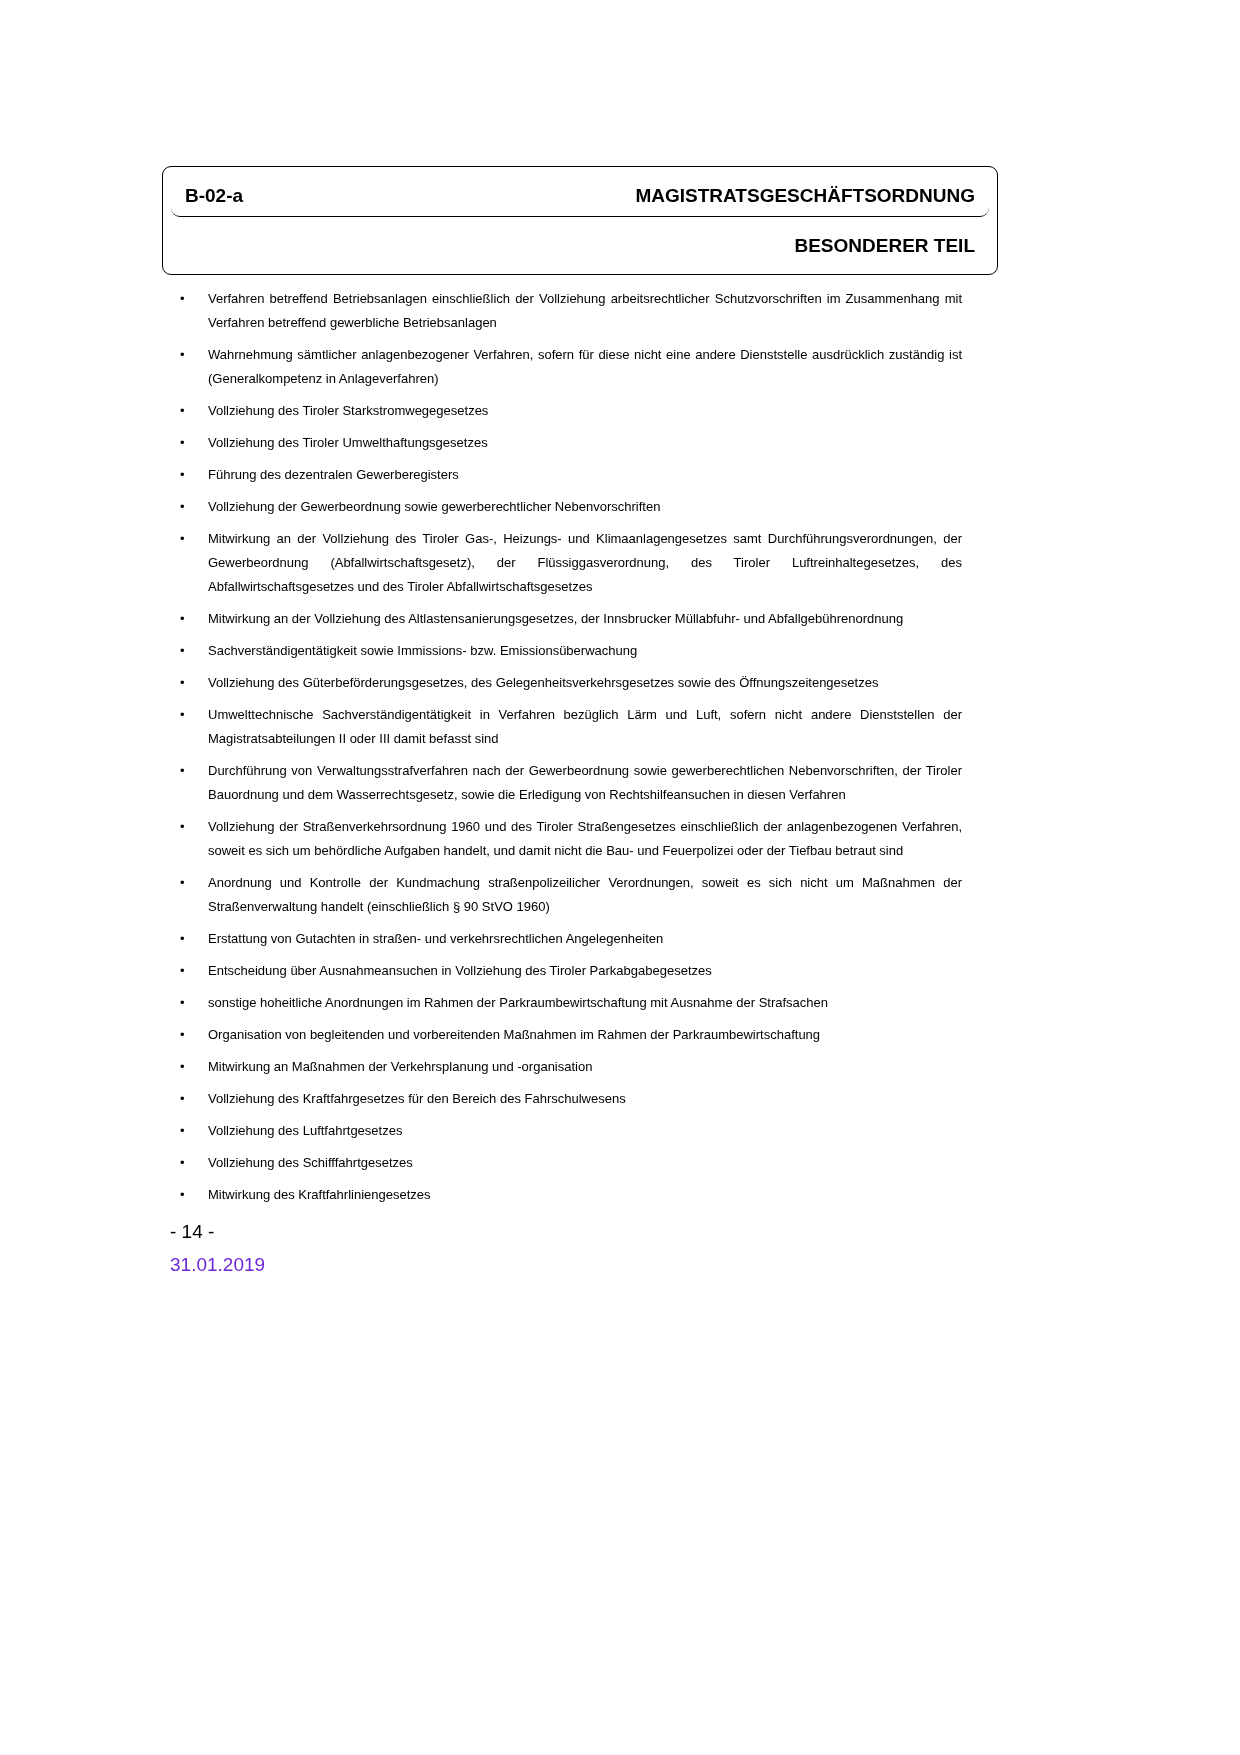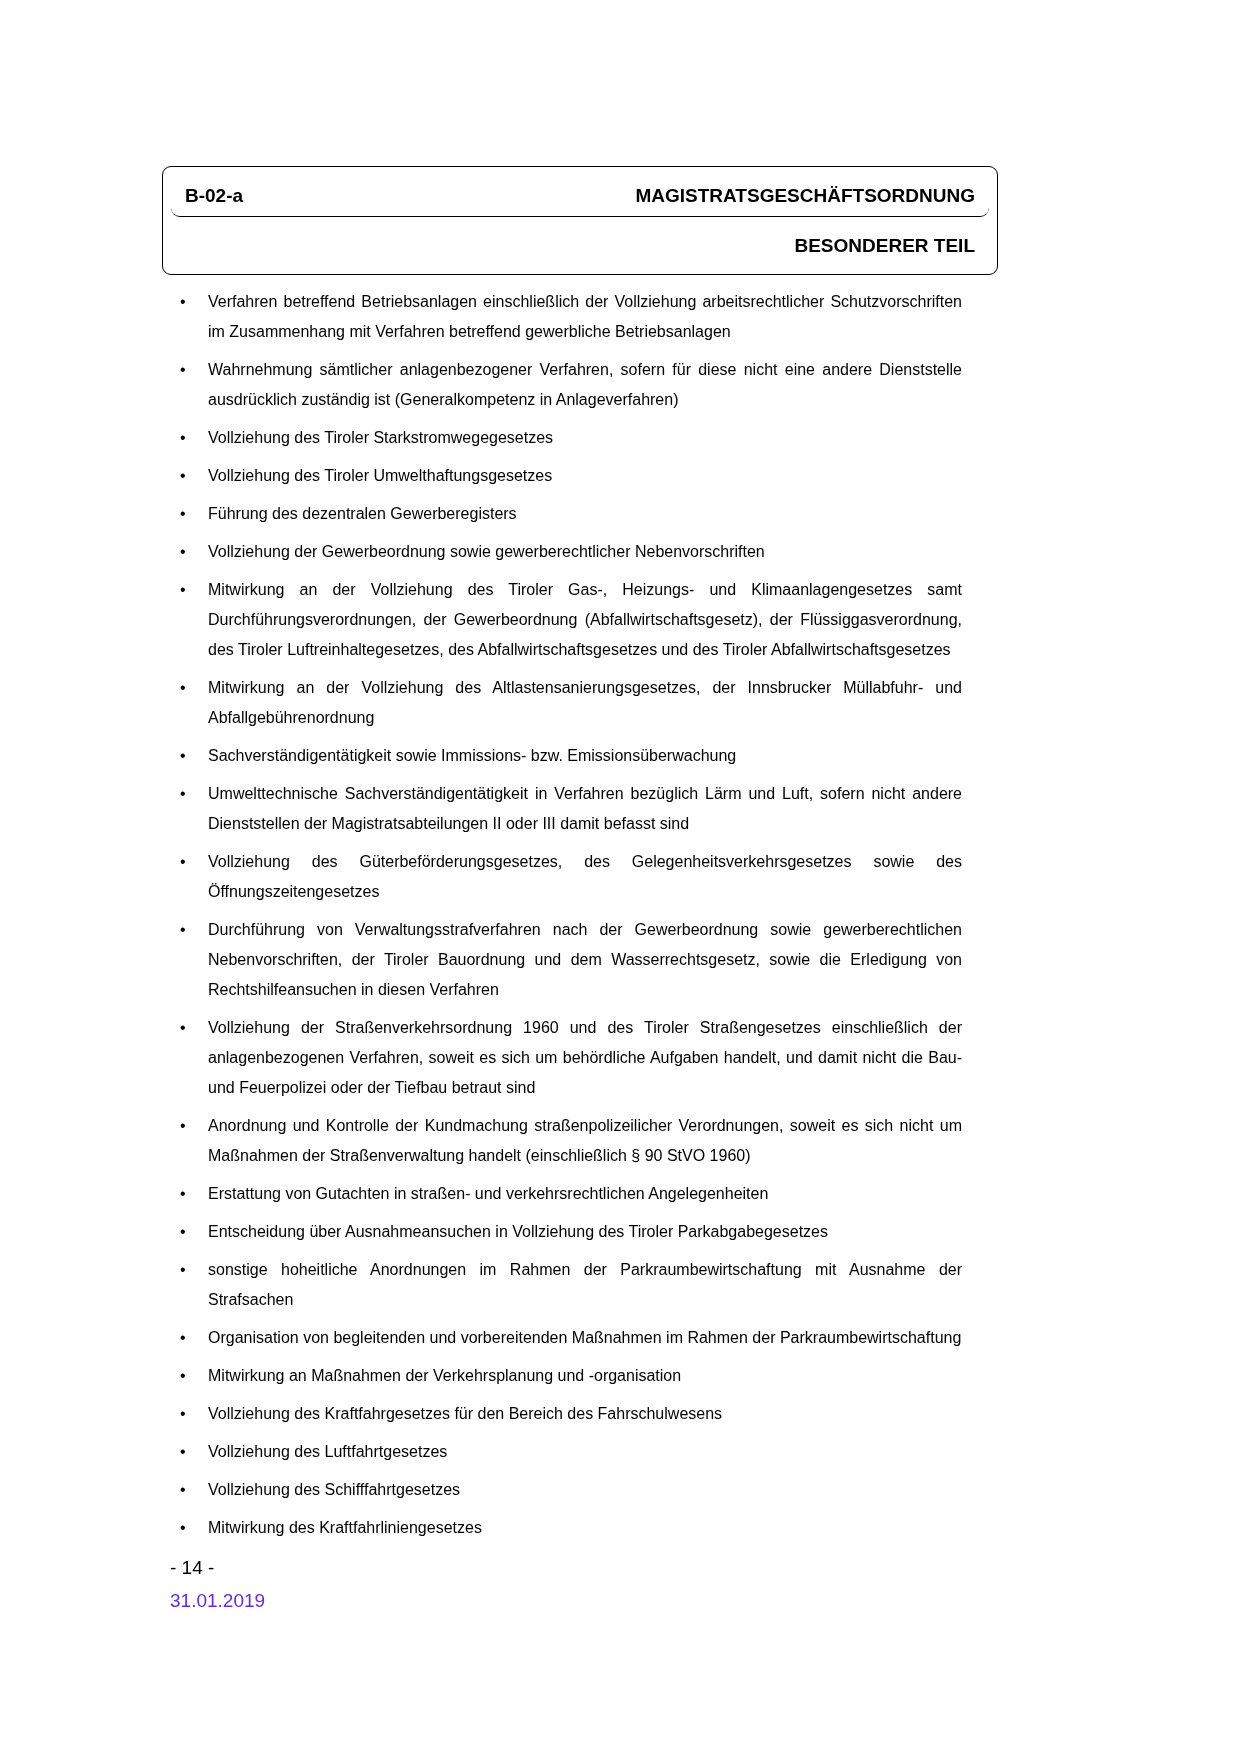--- a/index.html
+++ b/index.html
@@ -35,22 +35,22 @@
   .header-title { text-align: left; white-space: nowrap; }
   
   .bullet-list {
     list-style: none;
     margin-top: 12px;
     padding-right: 28px;
   }
   .bullet-list li {
     position: relative;
     padding-left: 38px;
-    font-size: 16px;
-    line-height: 30px;
+    font-size: 13px;
+    line-height: 24px;
     text-align: justify;
     text-justify: inter-word;
     margin-bottom: 1px;
   }
   .bullet-list li::before {
     content: "\2022";
     position: absolute;
     left: 10px;
     top: 0;
   }
@@ -81,22 +81,22 @@
   <ul class="bullet-list">
       <li>Verfahren betreffend Betriebsanlagen einschließlich der Vollziehung arbeitsrechtlicher Schutzvorschriften im Zusammenhang mit Verfahren betreffend gewerbliche Betriebsanlagen</li>
       <li>Wahrnehmung sämtlicher anlagenbezogener Verfahren, sofern für diese nicht eine andere Dienststelle ausdrücklich zuständig ist (Generalkompetenz in Anlageverfahren)</li>
       <li>Vollziehung des Tiroler Starkstromwegegesetzes</li>
       <li>Vollziehung des Tiroler Umwelthaftungsgesetzes</li>
       <li>Führung des dezentralen Gewerberegisters</li>
       <li>Vollziehung der Gewerbeordnung sowie gewerberechtlicher Nebenvorschriften</li>
       <li>Mitwirkung an der Vollziehung des Tiroler Gas-, Heizungs- und Klimaanlagengesetzes samt Durchführungsverordnungen, der Gewerbeordnung (Abfallwirtschaftsgesetz), der Flüssiggasverordnung, des Tiroler Luftreinhaltegesetzes, des Abfallwirtschaftsgesetzes und des Tiroler Abfallwirtschaftsgesetzes</li>
       <li>Mitwirkung an der Vollziehung des Altlastensanierungsgesetzes, der Innsbrucker Müllabfuhr- und Abfallgebührenordnung</li>
       <li>Sachverständigentätigkeit sowie Immissions- bzw. Emissionsüberwachung</li>
+      <li>Vollziehung des Güterbeförderungsgesetzes, des Gelegenheitsverkehrsgesetzes sowie des Öffnungszeitengesetzes</li>
       <li>Umwelttechnische Sachverständigentätigkeit in Verfahren bezüglich Lärm und Luft, sofern nicht andere Dienststellen der Magistratsabteilungen II oder III damit befasst sind</li>
-      <li>Vollziehung des Güterbeförderungsgesetzes, des Gelegenheitsverkehrsgesetzes sowie des Öffnungszeitengesetzes</li>
       <li>Durchführung von Verwaltungsstrafverfahren nach der Gewerbeordnung sowie gewerberechtlichen Nebenvorschriften, der Tiroler Bauordnung und dem Wasserrechtsgesetz, sowie die Erledigung von Rechtshilfeansuchen in diesen Verfahren</li>
       <li>Vollziehung der Straßenverkehrsordnung 1960 und des Tiroler Straßengesetzes einschließlich der anlagenbezogenen Verfahren, soweit es sich um behördliche Aufgaben handelt, und damit nicht die Bau- und Feuerpolizei oder der Tiefbau betraut sind</li>
       <li>Anordnung und Kontrolle der Kundmachung straßenpolizeilicher Verordnungen, soweit es sich nicht um Maßnahmen der Straßenverwaltung handelt (einschließlich § 90 StVO 1960)</li>
       <li>Erstattung von Gutachten in straßen- und verkehrsrechtlichen Angelegenheiten</li>
       <li>Entscheidung über Ausnahmeansuchen in Vollziehung des Tiroler Parkabgabegesetzes</li>
       <li>sonstige hoheitliche Anordnungen im Rahmen der Parkraumbewirtschaftung mit Ausnahme der Strafsachen</li>
       <li>Organisation von begleitenden und vorbereitenden Maßnahmen im Rahmen der Parkraumbewirtschaftung</li>
       <li>Mitwirkung an Maßnahmen der Verkehrsplanung und -organisation</li>
       <li>Vollziehung des Kraftfahrgesetzes für den Bereich des Fahrschulwesens</li>
       <li>Vollziehung des Luftfahrtgesetzes</li>

